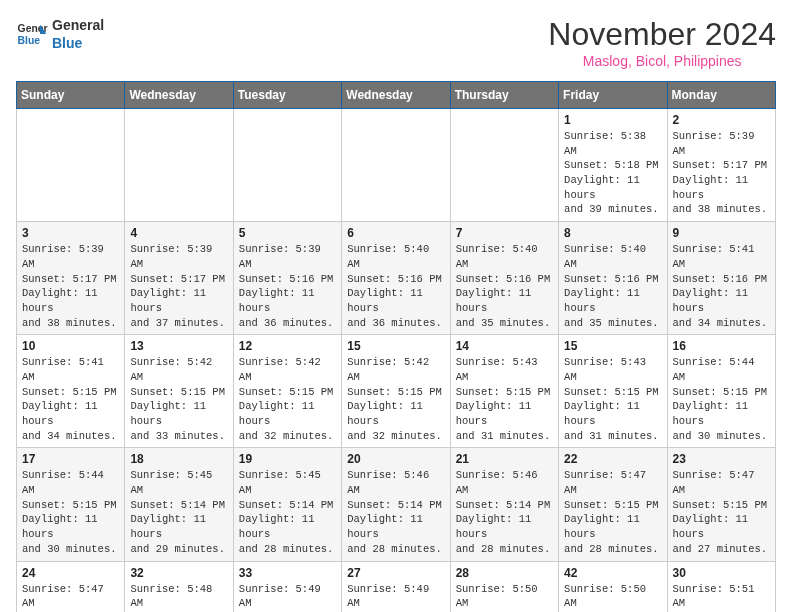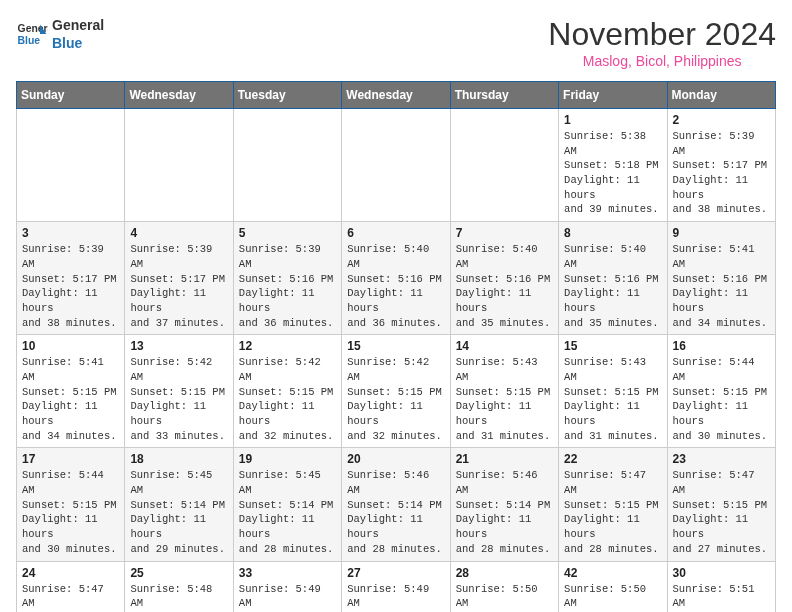--- a/index.html
+++ b/index.html
@@ -220,21 +220,21 @@
           <div class="day-number">23</div>
           <div class="day-info">Sunrise: 5:47 AM<br>Sunset: 5:15 PM<br>Daylight: 11 hours<br>and 27 minutes.</div>
         </td>
       </tr>
       <tr>
         <td>
           <div class="day-number">24</div>
           <div class="day-info">Sunrise: 5:47 AM<br>Sunset: 5:15 PM<br>Daylight: 11 hours<br>and 27 minutes.</div>
         </td>
         <td>
-          <div class="day-number">25</div>
+          <div class="day-number">32</div>
           <div class="day-info">Sunrise: 5:48 AM<br>Sunset: 5:15 PM<br>Daylight: 11 hours<br>and 26 minutes.</div>
         </td>
         <td>
           <div class="day-number">33</div>
           <div class="day-info">Sunrise: 5:49 AM<br>Sunset: 5:15 PM<br>Daylight: 11 hours<br>and 26 minutes.</div>
         </td>
         <td>
           <div class="day-number">27</div>
           <div class="day-info">Sunrise: 5:49 AM<br>Sunset: 5:15 PM<br>Daylight: 11 hours<br>and 25 minutes.</div>
         </td>

